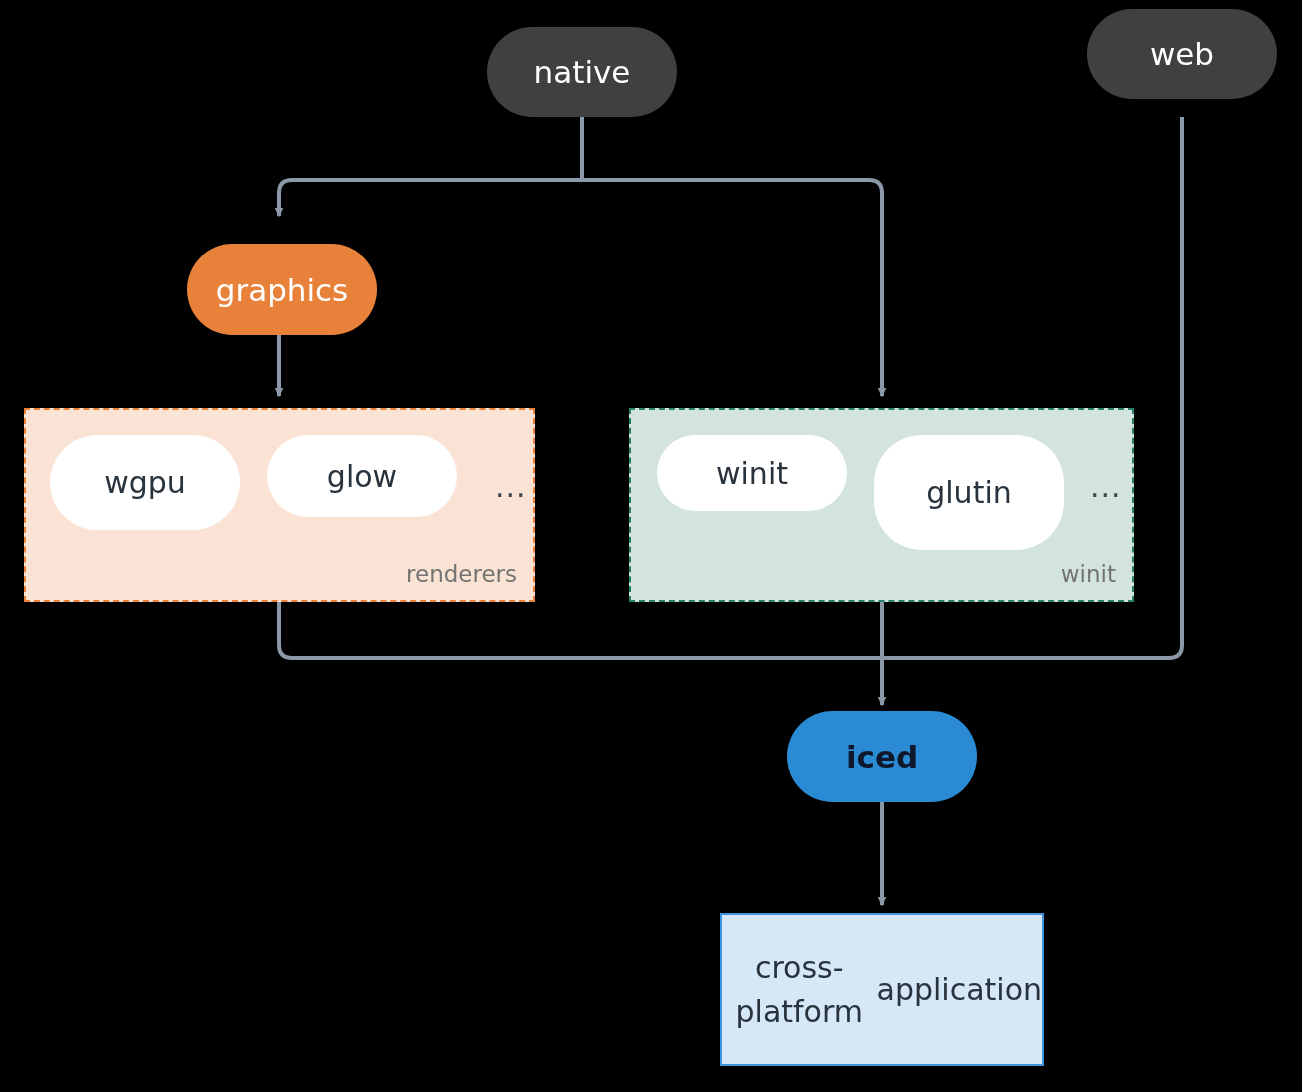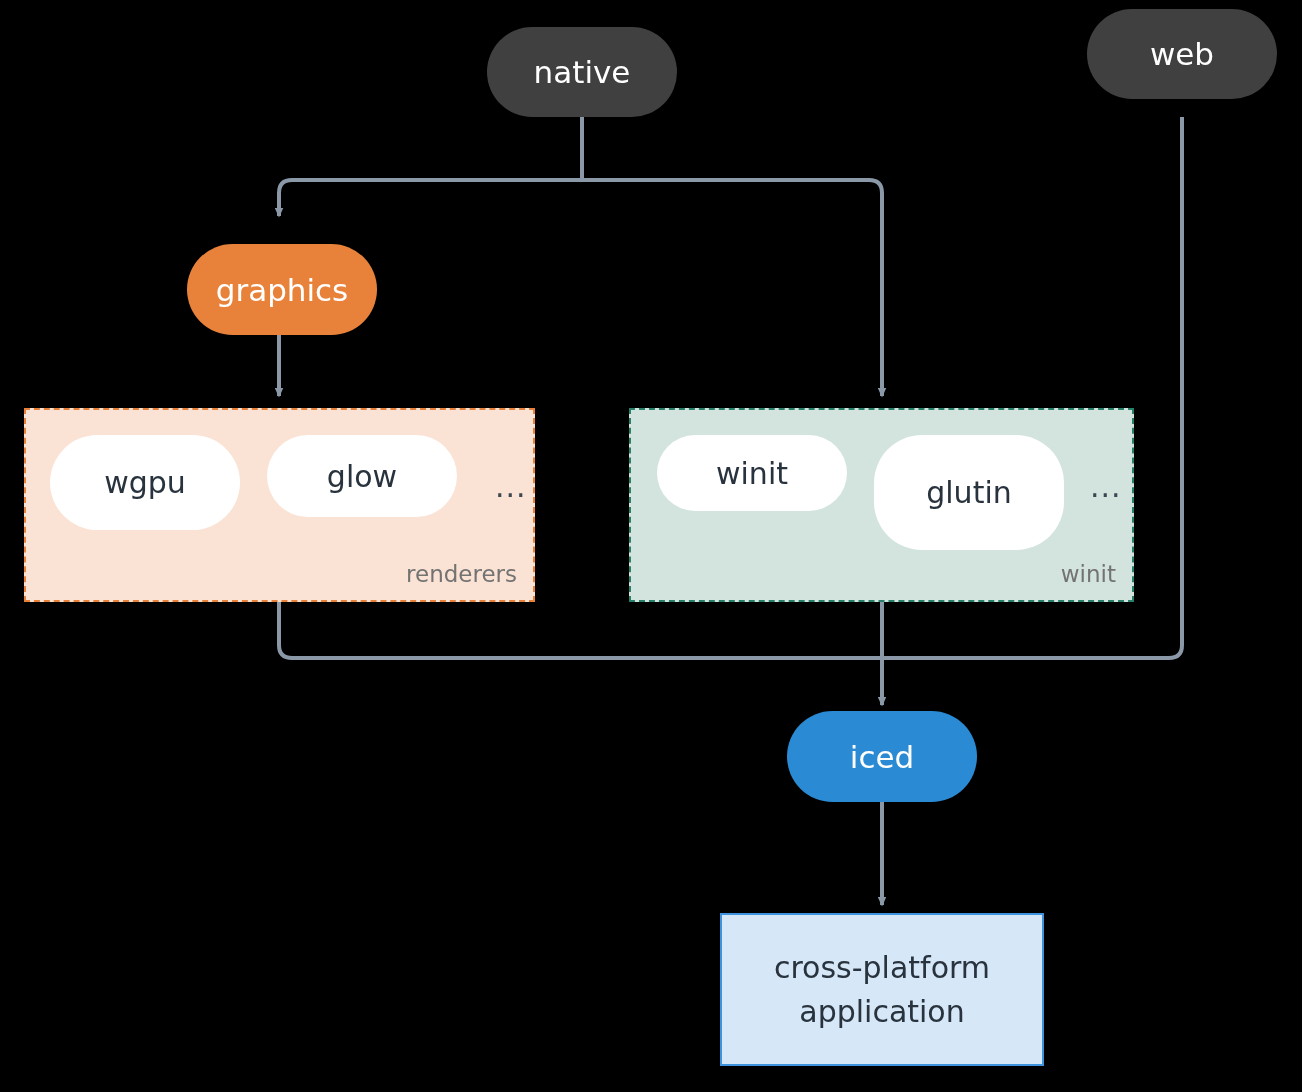--- a/index.html
+++ b/index.html
@@ -44,30 +44,31 @@
     font-size: 31px;
   }
   .node-graphics {
     background: #e8823a;
     color: #ffffff;
     font-size: 31px;
     margin-top: 25px;
   }
   .node-iced {
     background: #2a8ad4;
-    color: #ffffff;
+    color: #0f172a;
     font-size: 31px;
+    font-weight: bold;
   }
   .node-app {
     background: #d6e7f8;
     color: #28333d;
     border: 2px solid #3d93dd;
     font-size: 30px;
     line-height: 1.45;
-    flex-direction: column;
+    flex-direction: row;
   }
   .cluster {
     position: absolute;
     box-sizing: border-box;
     padding-left: 32px;
   }
   .cluster-renderers {
     background: #fae3d4;
     border: 2px dashed #e8823a;
   }

